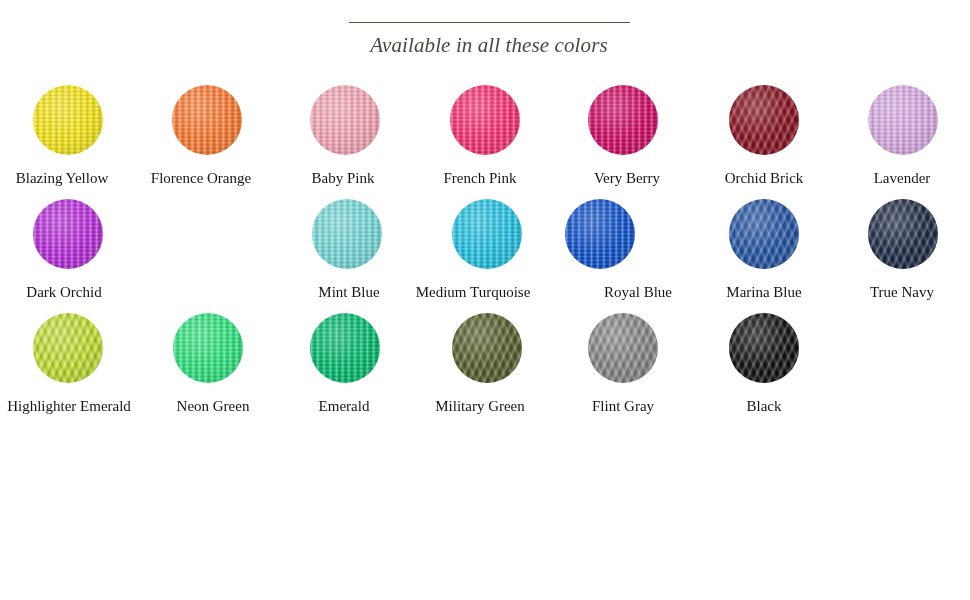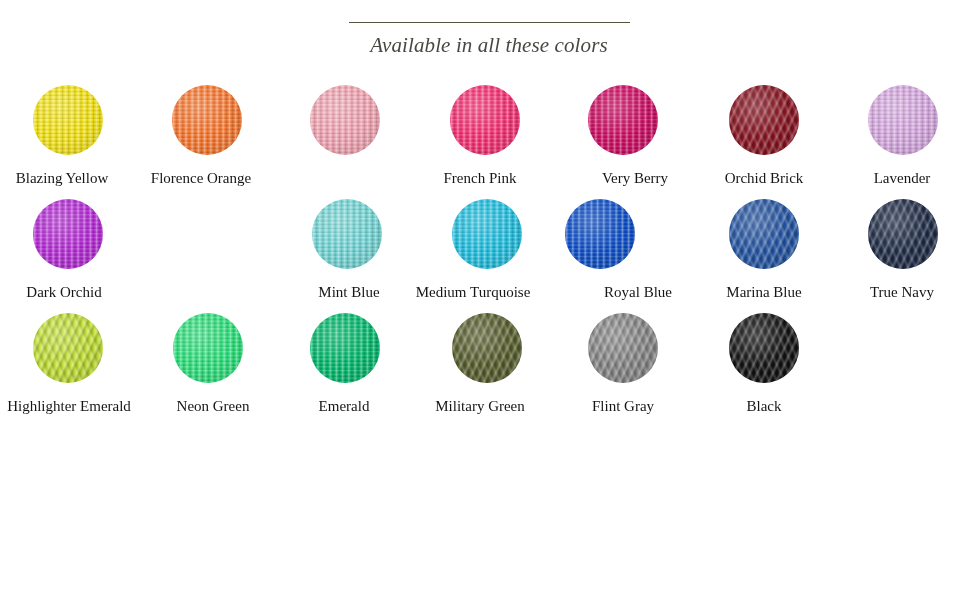--- a/index.html
+++ b/index.html
@@ -149,36 +149,37 @@
           <div class="tex shade"></div>
         </div>
         <div class="swatch-label" style="position: relative; left: -6px;">Florence Orange</div>
       </div>
       <div class="swatch-cell" style="left: 345px;">
         <div class="swatch-disc" style="background: rgb(242, 164, 178);">
           <div class="tex rib" style="--hl: #F9C9D3;"></div>
           <div class="tex weave"></div>
           <div class="tex shade"></div>
         </div>
+        <div class="swatch-label" style="position: relative; left: -2px;">Baby Pink</div>
       </div>
       <div class="swatch-cell" style="left: 485px;">
         <div class="swatch-disc" style="background: rgb(246, 47, 114);">
           <div class="tex rib" style="--hl: #FB6FA0;"></div>
           <div class="tex weave"></div>
           <div class="tex shade"></div>
         </div>
         <div class="swatch-label" style="position: relative; left: -5px;">French Pink</div>
       </div>
       <div class="swatch-cell" style="left: 623px;">
         <div class="swatch-disc" style="background: rgb(206, 11, 99);">
           <div class="tex rib" style="--hl: #E74F92;"></div>
           <div class="tex weave"></div>
           <div class="tex shade"></div>
         </div>
-        <div class="swatch-label" style="position: relative; left: 12px;">Very Berry</div>
+        <div class="swatch-label" style="position: relative; left: 4px;">Very Berry</div>
       </div>
       <div class="swatch-cell" style="left: 764px;">
         <div class="swatch-disc" style="background: rgb(140, 18, 32);">
           <div class="tex braid" style="--hl: #B53343;"></div>
           <div class="tex shade"></div>
         </div>
         <div class="swatch-label" style="position: relative; left: 0px;">Orchid Brick</div>
       </div>
       <div class="swatch-cell" style="left: 903px;">
         <div class="swatch-disc" style="background: rgb(214, 168, 224);">

